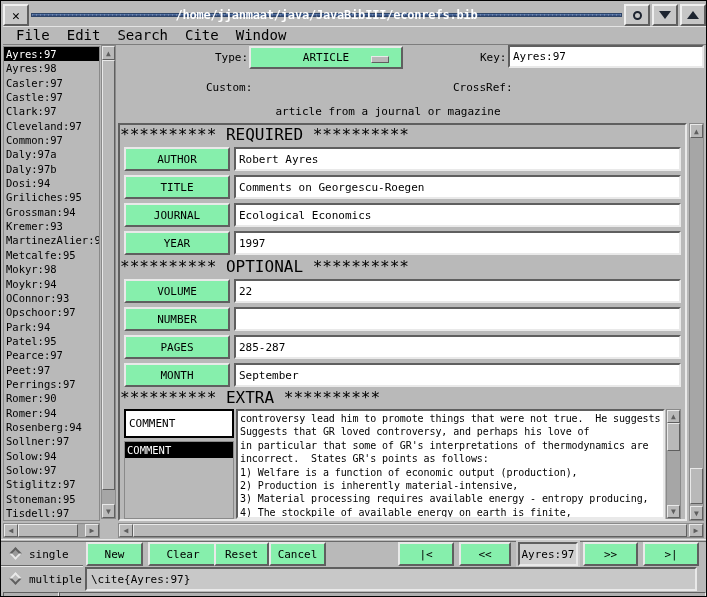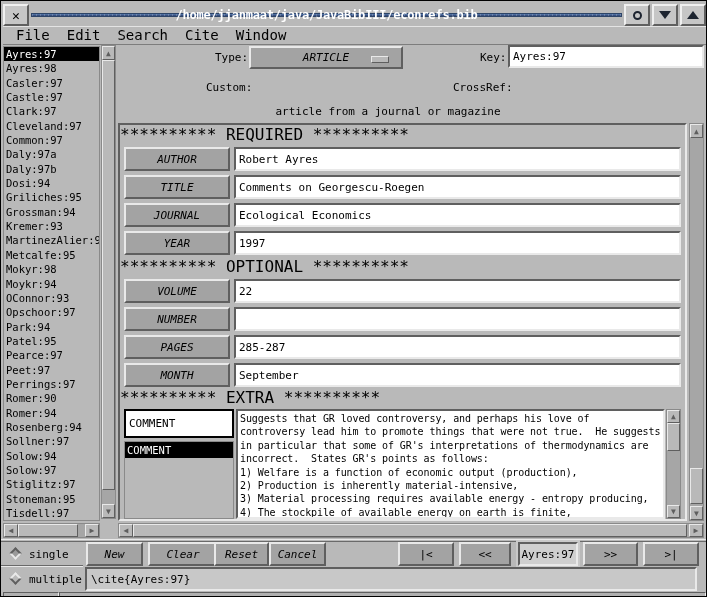--- a/index.html
+++ b/index.html
@@ -1,21 +1,21 @@
 <!DOCTYPE html>
 <html><head>
 <meta charset="utf-8">
 <style>
   * { margin:0; padding:0; box-sizing:border-box; }
   body { background:#888; font-family:"DejaVu Sans Mono", monospace; }
   #win {
     position:relative; width:707px; height:597px; background:#b9b9b9;
     border:1px solid #000; overflow:hidden; color:#000;
   }
-  .raised  { background:#a3a3a3; border:2px solid; border-color:#e9e9e9 #5f5f5f #5f5f5f #e9e9e9;font-style:italic; }
+  .raised  { background:#86efac; border:2px solid; border-color:#e9e9e9 #5f5f5f #5f5f5f #e9e9e9; }
 
   
   .titlebar { position:absolute; left:2px; top:3px; width:703px; height:22px; display:flex; }
   .tb-btn { width:26px; height:22px; background:#c6c6c6; border:2px solid; border-color:#efefef #5f5f5f #5f5f5f #efefef;
             display:flex; align-items:center; justify-content:center; font-size:12px; font-weight:bold; }
   .tb-title { flex:1; margin:9px 2px; position:relative; display:flex; align-items:center; justify-content:center;
     background:#4c6c9e;
     background-image:repeating-linear-gradient(90deg, rgba(255,255,255,.20) 0 1px, transparent 1px 4px),
                      repeating-linear-gradient(0deg, rgba(0,0,40,.28) 0 1px, transparent 1px 3px);
     border:1px solid #2d4468;
@@ -224,22 +224,22 @@
     <div class="sec-h" style="height:18px; line-height:18px;">********** EXTRA **********</div>
 
     <div class="extra">
       <div class="extra-left">
         <input class="fieldname-input" value="COMMENT" style="">
         <div class="fieldname-list">
           <div class="fl-item">COMMENT</div>
         </div>
       </div>
       <div class="comment-box">
+        <div class="cline">controversy lead him to promote things that were not true.  He suggests</div>
         <div class="cline">Suggests that GR loved controversy, and perhaps his love of</div>
-        <div class="cline">controversy lead him to promote things that were not true.  He suggests</div>
         <div class="cline">in particular that some of GR's interpretations of thermodynamics are</div>
         <div class="cline">incorrect.  States GR's points as follows:</div>
         <div class="cline">1) Welfare is a function of economic output (production),</div>
         <div class="cline">2) Production is inherently material-intensive,</div>
         <div class="cline">3) Material processing requires available energy - entropy producing,</div>
         <div class="cline">4) The stockpile of available energy on earth is finite,</div>
       </div>
       <div class="ta-sb">
         <div class="sb-btn" style="left:0; top:0; width:13px; height:13px;">▲</div>
         <div class="sb-thumb" style="left:0; top:13px; width:13px; height:28px;"></div>

